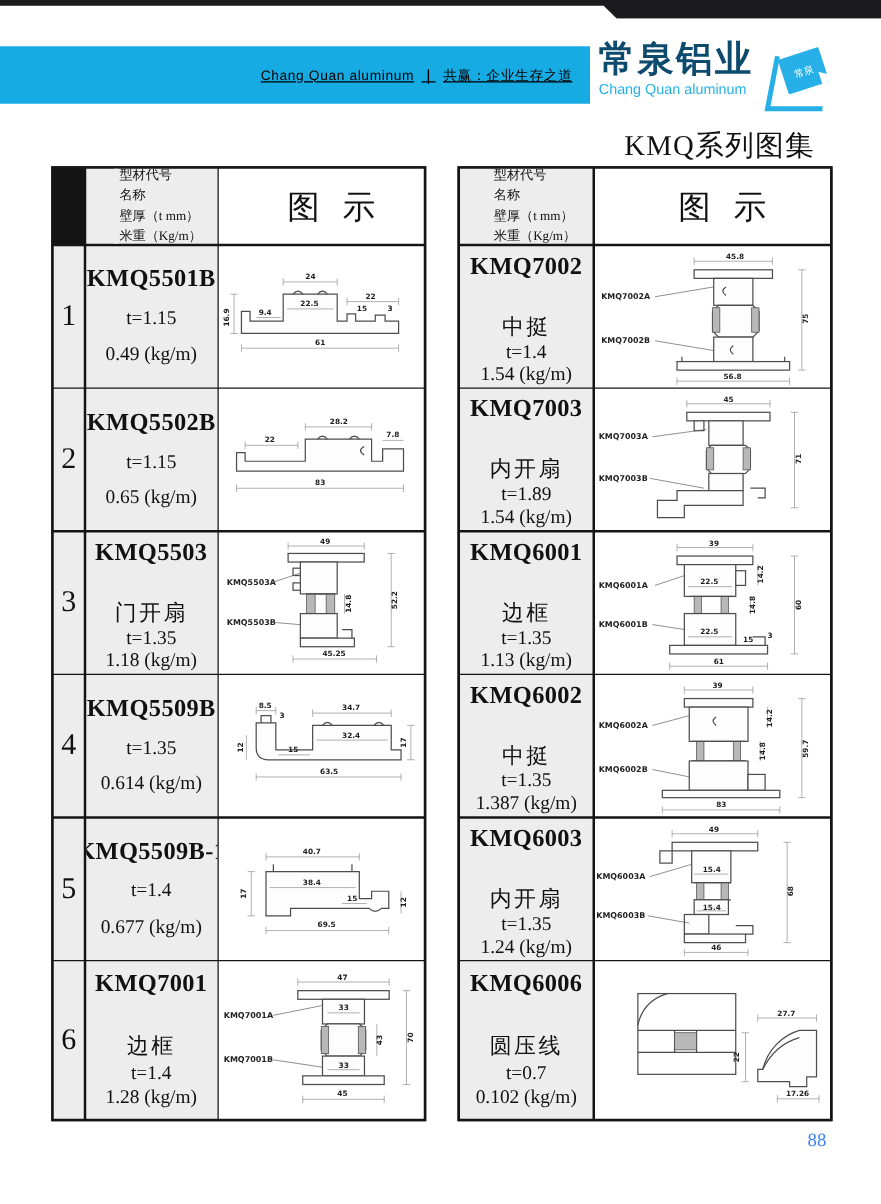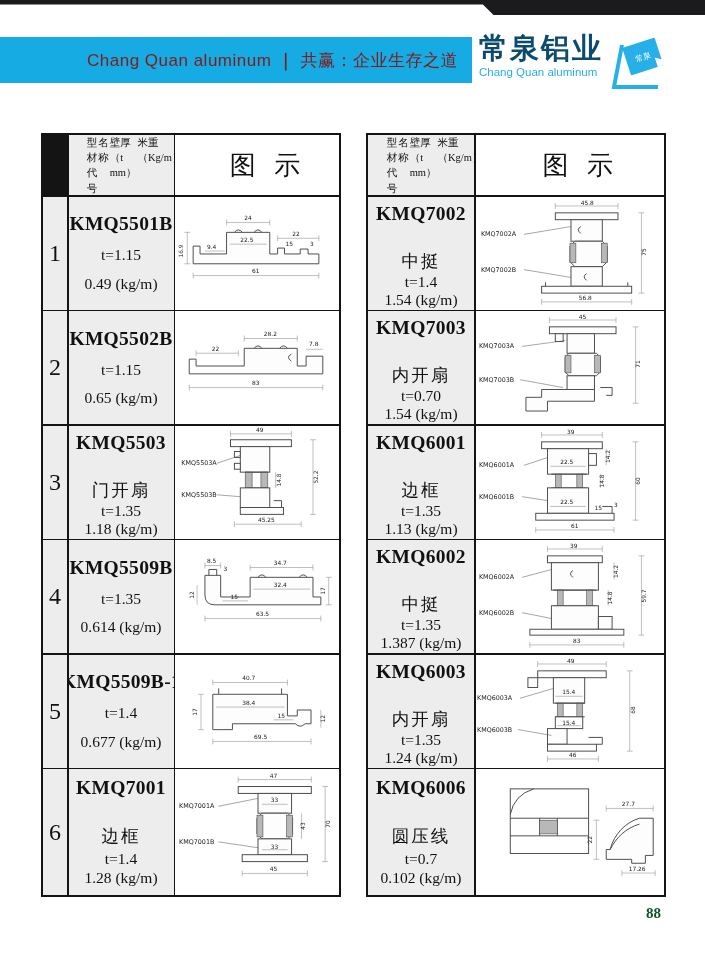--- a/index.html
+++ b/index.html
@@ -4,21 +4,21 @@
 <style>
   html,body{margin:0;padding:0;background:#ffffff;}
   .page{position:relative;width:705px;height:963px;background:#fff;overflow:hidden;
         font-family:"Liberation Serif",serif;color:#111;}
   
   .scanbar{position:absolute;top:0;left:0;width:705px;height:15px;background:#1b1b1e;
            clip-path:polygon(0 0,100% 0,100% 100%,70% 100%,68.5% 30%,0 30%);}
   
   .band{position:absolute;top:37px;left:0;width:472px;height:46px;background:#17abe3;
         display:flex;align-items:center;justify-content:flex-end;padding-right:14px;box-sizing:border-box;}
-  .band-text{color:#7f1d1d;font-family:"Liberation Sans",sans-serif;font-size:17px;letter-spacing:.5px;white-space:nowrap;}
+  .band-text{color:#000000;font-family:"Liberation Sans",sans-serif;font-size:11px;letter-spacing:.5px;white-space:nowrap;text-decoration:underline;}
   .band-text .sep{margin:0 6px;font-weight:bold;}
   
   .logo{position:absolute;top:33px;left:479px;width:212px;height:58px;}
   .logo-cn{font-family:"Liberation Sans",sans-serif;font-weight:bold;color:#0c4a6e;
            font-size:29px;letter-spacing:2px;line-height:1.1;}
   .logo-en{font-family:"Liberation Sans",sans-serif;color:#27b0e7;font-size:11.5px;margin-top:1px;}
   .logo-mark{position:absolute;top:0;left:131px;}
   
   .ptitle{position:absolute;top:101px;left:0;right:53px;text-align:right;
           font-size:23px;letter-spacing:1px;}
@@ -26,39 +26,39 @@
   .ptable{position:absolute;top:133px;background:#141414;border:2px solid #141414;
           display:grid;gap:1.5px;box-sizing:border-box;}
   .t-left{left:41px;width:300px;grid-template-columns:24px 105px 164px;
           grid-template-rows:60px repeat(5,113px) 126px;}
   .t-right{left:366px;width:300px;grid-template-columns:106px 188.5px;
            grid-template-rows:60px repeat(5,113px) 126px;}
   .cell{background:#fff;box-sizing:border-box;overflow:hidden;}
   .shade{background:#ededed;}
   .h-serial{display:flex;align-items:center;justify-content:center;text-align:center;
             font-size:13px;line-height:1.4;padding:2px;margin-left:48px;}
-  .h-info{display:flex;flex-direction:row;justify-content:center;gap:1px;
+  .h-info{display:flex;flex-direction:column;justify-content:center;gap:1px;
           font-size:10.5px;line-height:1.45;padding-left:27px;}
   .h-dwg{display:flex;align-items:center;justify-content:center;font-size:26px;letter-spacing:6px;padding-left:22px;}
   .cell-no{display:flex;align-items:center;justify-content:center;font-size:24px;}
   .cell-info{display:flex;flex-direction:column;align-items:center;justify-content:space-evenly;
              text-align:center;padding:6px 2px;}
   .code{font-weight:bold;font-size:19.5px;letter-spacing:.3px;white-space:nowrap;}
   .pname{font-size:17.5px;letter-spacing:2px;margin-top:24px;}
   .tval,.wval{font-size:15.5px;}
-  .cell-dwg{display:flex;align-items:flex-start;justify-content:center;}
+  .cell-dwg{display:flex;align-items:flex-end;justify-content:center;font-weight:bold;}
   
   .prof{fill:#fdfdfd;stroke:#4c4c4c;stroke-width:1;}
   .pline{fill:none;stroke:#4c4c4c;stroke-width:1;}
   .hatch{fill:#b8b8b8;stroke:#4c4c4c;stroke-width:.6;}
   .diml{fill:none;stroke:#8a8a8a;stroke-width:.55;}
   .lead{fill:none;stroke:#5a5a5a;stroke-width:.55;}
   text.dimt{font-family:"DejaVu Sans",sans-serif;font-size:6px;fill:#222;}
   text.lblt{font-family:"DejaVu Sans",sans-serif;font-size:6.5px;fill:#222;}
-  .pagenum{position:absolute;top:905px;left:646px;color:#14532d;font-weight:bold;font-size:15px;}
+  .pagenum{position:absolute;top:905px;left:646px;color:#3b82f6;font-weight:normal;font-size:15px;}
 </style>
 </head>
 <body>
 
 <div class="page">
 
   <div class="scanbar"></div>
 
   <div class="band">
     <div class="band-text">
@@ -72,20 +72,21 @@
     <svg class="logo-mark" width="64" height="58" viewBox="0 0 64 58">
       <path d="M12 12 L4 54 L48 54" fill="none" stroke="#27b0e7" stroke-width="4"></path>
       <g transform="rotate(-18 33 24)">
         <rect x="16" y="9" width="34" height="29" rx="1.5" fill="#27b0e7"></rect>
         <path d="M44 28 L55 35 L44 40 Z" fill="#ffffff"></path>
         <text x="33" y="27" text-anchor="middle" font-size="8" fill="#ffffff" font-family="Liberation Sans, sans-serif">常泉</text>
       </g>
     </svg>
   </div>
 
+  <div class="ptitle">KMQ系列图集</div>
 
   <div class="ptable t-left">
     <div class="cell shade h-serial">序号</div>
     <div class="cell shade h-info">
       <span>型材代号</span>
       <span>名称</span>
       <span>壁厚（t mm）</span>
       <span>米重（Kg/m）</span>
     </div>
     <div class="cell h-dwg">图 示</div>
@@ -296,21 +297,21 @@
         <path class="diml" d="M168 16 V98 M165 16 H171 M165 98 H171"></path>
         <text class="dimt" transform="rotate(-90 173 56)" x="173" y="56" text-anchor="middle">75</text>
         <path class="diml" d="M66 107 H158 M66 104 V110 M158 104 V110"></path>
         <text class="dimt" x="104" y="105">56.8</text>
       </svg>
     </div>
 
     <div class="cell shade cell-info">
       <div class="code">KMQ7003</div>
       <div class="pname">内开扇</div>
-      <div class="tval">t=0.70</div>
+      <div class="tval">t=1.89</div>
       <div class="wval">1.54 (kg/m)</div>
     </div>
     <div class="cell cell-dwg">
       <svg width="186" height="110" viewBox="0 0 190 112">
         <rect class="prof" x="74" y="16" width="68" height="7"></rect>
         <rect class="prof" x="80" y="23" width="8" height="8"></rect>
         <rect class="prof" x="92" y="23" width="28" height="20"></rect>
         <path class="prof" d="M94 43 L122 43 L126 47 L126 62 L122 66 L94 66 L90 62 L90 47 Z"></path>
         <rect class="hatch" x="90" y="45" width="6" height="18"></rect>
         <rect class="hatch" x="120" y="45" width="6" height="18"></rect>

